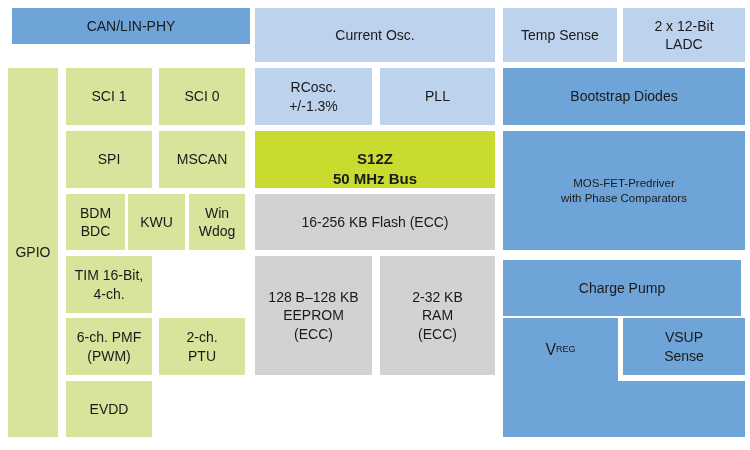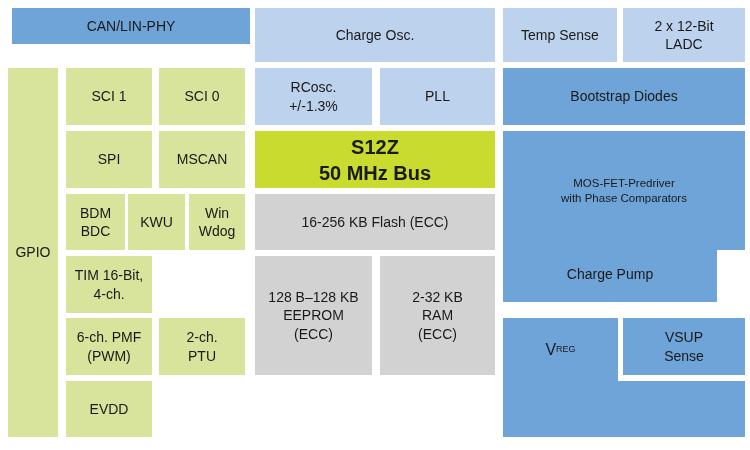--- a/index.html
+++ b/index.html
@@ -26,21 +26,21 @@
     line-height: 1.3;
     box-sizing: border-box;
   }
   .block span { display: block; }
   .c-blue  { background: var(--medium-blue); }
   .c-lblue { background: var(--light-blue); }
   .c-green { background: var(--green); }
   .c-lime  { background: var(--lime); }
   .c-gray  { background: var(--gray); text-align: right; }
   .t-bold { font-weight: bold; }
-  .t-lg { font-size: 20px; }
+  .t-lg { font-size: 15px; justify-content: flex-end; }
   .t-sm { font-size: 11.5px; }
   
   .vreg-region { position: absolute; box-sizing: border-box; }
   .vreg-label {
     position: absolute; left: 0; top: 0; width: 115px; height: 63px;
     display: flex; align-items: center; justify-content: center;
     font-size: 16px;
   }
   .vreg-label sub { font-size: 9px; line-height: 1; }
   .vsup-notch {
@@ -55,21 +55,21 @@
 </style>
 </head>
 <body>
 
 <div id="diagram">
 
   <div class="block c-blue" style="left:12px; top:8px; width:238px; height:36px">
     <span>CAN/LIN-PHY</span>
   </div>
   <div class="block c-lblue" style="left:255px; top:8px; width:240px; height:54px">
-    <span>Charge Osc.</span>
+    <span>Current Osc.</span>
   </div>
   <div class="block c-lblue" style="left:503px; top:8px; width:114px; height:54px">
     <span>Temp Sense</span>
   </div>
   <div class="block c-lblue" style="left:623px; top:8px; width:122px; height:54px">
     <span>2 x 12-Bit</span>
     <span>LADC</span>
   </div>
 
   <div class="block c-green" style="left:8px; top:68px; width:50px; height:369px">
@@ -130,21 +130,21 @@
   <div class="block c-gray" style="left:255px; top:256px; width:117px; height:119px">
     <span>128 B–128 KB</span>
     <span>EEPROM</span>
     <span>(ECC)</span>
   </div>
   <div class="block c-gray" style="left:380px; top:256px; width:115px; height:119px">
     <span>2-32 KB</span>
     <span>RAM</span>
     <span>(ECC)</span>
   </div>
-  <div class="block c-blue" style="left:503px; top:246px; width:214px; height:56px">
+  <div class="block c-blue" style="left:503px; top:260px; width:238px; height:56px">
     <span>Charge Pump</span>
   </div>
 
   <div class="block c-green" style="left:66px; top:318px; width:86px; height:57px">
     <span>6-ch. PMF</span>
     <span>(PWM)</span>
   </div>
   <div class="block c-green" style="left:159px; top:318px; width:86px; height:57px">
     <span>2-ch.</span>
     <span>PTU</span>

